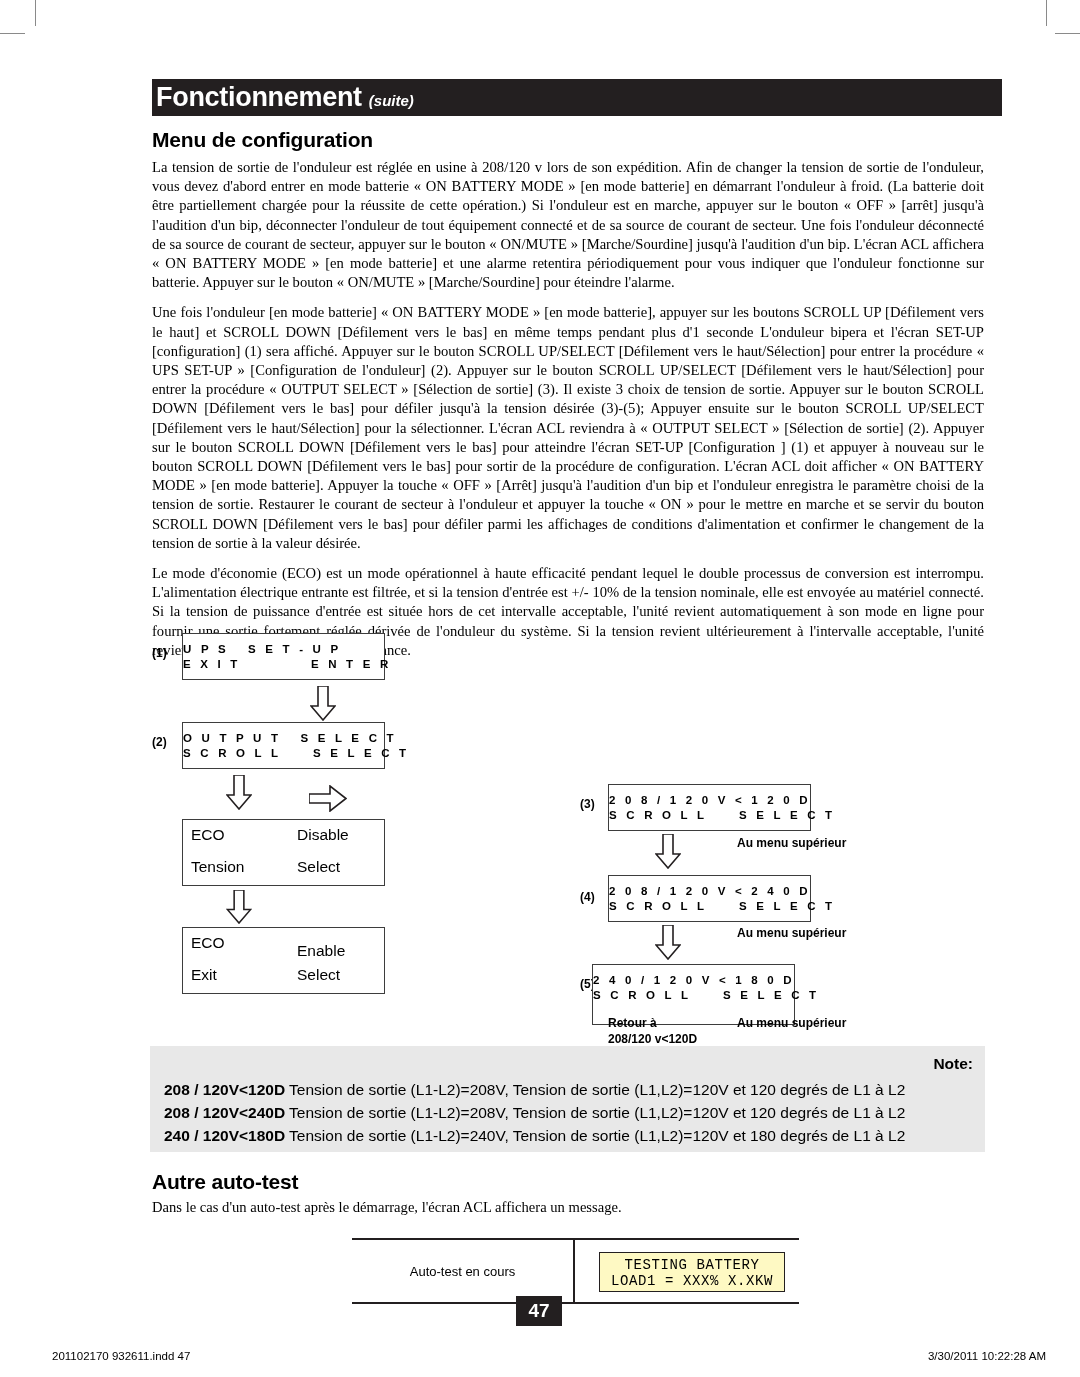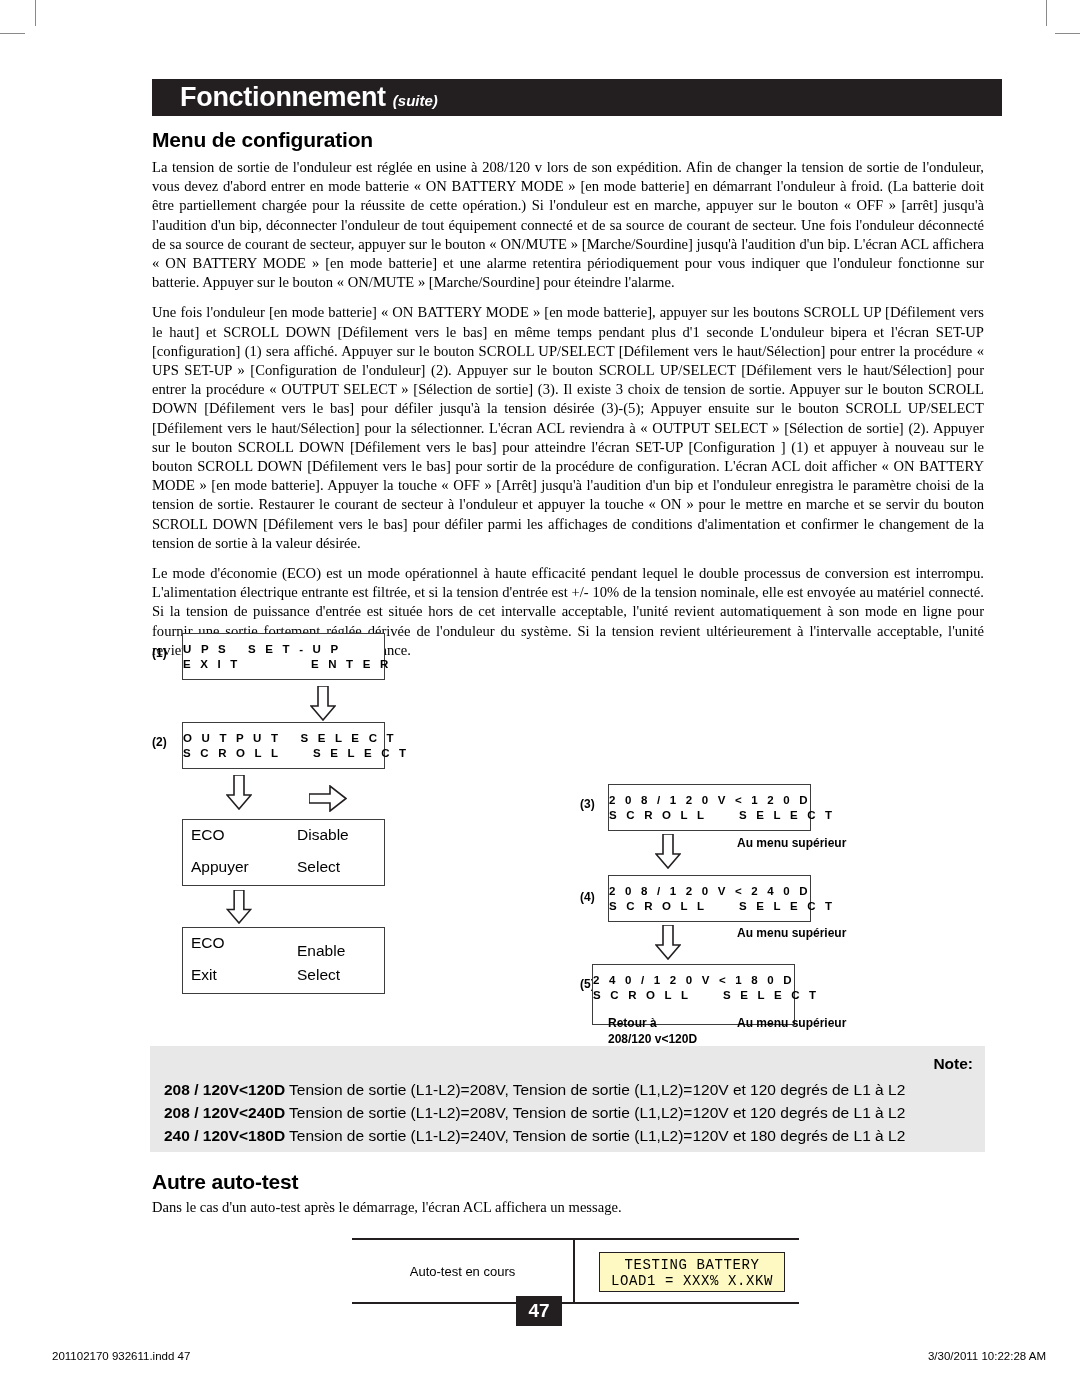--- a/index.html
+++ b/index.html
@@ -36,21 +36,21 @@
   .header-bar {
     position: absolute;
     left: 152px;
     top: 79px;
     width: 850px;
     height: 37px;
     background: #231f20;
     display: flex;
     align-items: center;
     box-sizing: border-box;
-    padding-left: 28px;
+    padding-left: 4px;
   }
   .header-title {
     font-family: "Liberation Sans", sans-serif;
     font-weight: bold;
     font-size: 27px;
     color: #ffffff;
     letter-spacing: -0.3px;
   }
   .header-suffix {
     font-family: "Liberation Sans", sans-serif;
@@ -318,21 +318,21 @@
       <polygon points="8,0 18,0 18,20 25,20 13,34 1,20 8,20" fill="#ffffff" stroke="#231f20" stroke-width="1.6" stroke-linejoin="miter"></polygon>
     </svg>
 
     <svg class="arrow-right" style="left:157px; top:163px;" width="38" height="27" viewBox="0 0 38 27">
       <polygon points="0,9 21,9 21,1 37,13.5 21,26 21,18 0,18" fill="#ffffff" stroke="#231f20" stroke-width="1.6" stroke-linejoin="miter"></polygon>
     </svg>
 
     <div class="eco-box" style="left:30px; top:197px; width:203px; height:67px;">
       <div class="eco-cell" style="left:8px; top:6px;">ECO</div>
       <div class="eco-cell" style="left:114px; top:6px;">Disable</div>
-      <div class="eco-cell" style="left:8px; top:38px;">Appuyer</div>
+      <div class="eco-cell" style="left:8px; top:38px;">Tension</div>
       <div class="eco-cell" style="left:114px; top:38px;">Select</div>
     </div>
 
     <svg class="arrow-down" style="left:74px; top:268px;" width="26" height="34" viewBox="0 0 26 35">
       <polygon points="8,0 18,0 18,20 25,20 13,34 1,20 8,20" fill="#ffffff" stroke="#231f20" stroke-width="1.6" stroke-linejoin="miter"></polygon>
     </svg>
 
     <div class="eco-box" style="left:30px; top:305px; width:203px; height:67px;">
       <div class="eco-cell" style="left:8px; top:6px;">ECO</div>
       <div class="eco-cell" style="left:114px; top:14px;">Enable</div>

